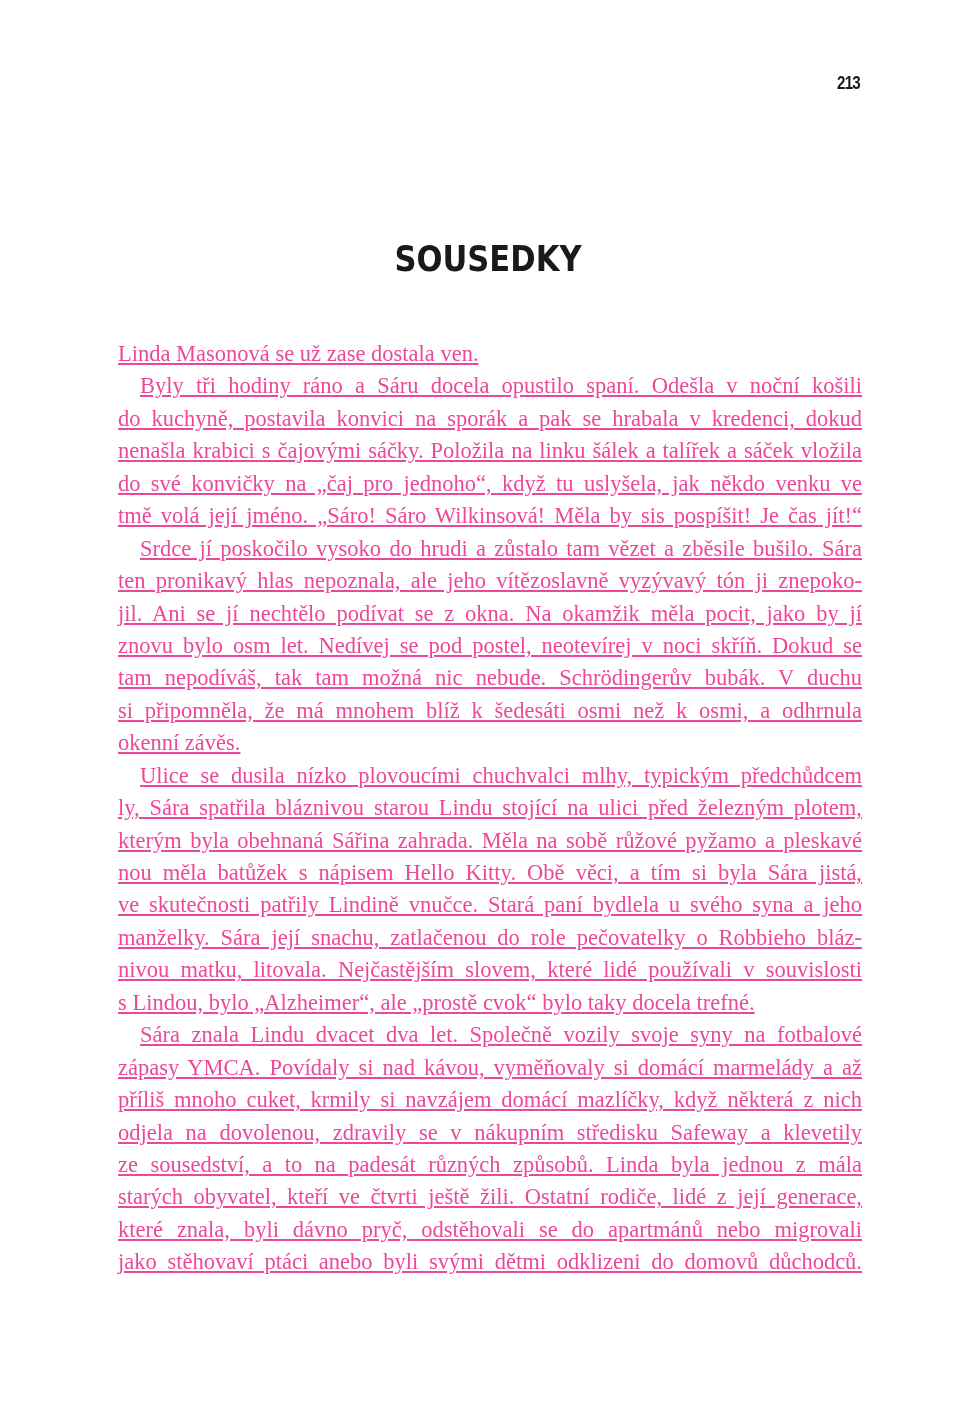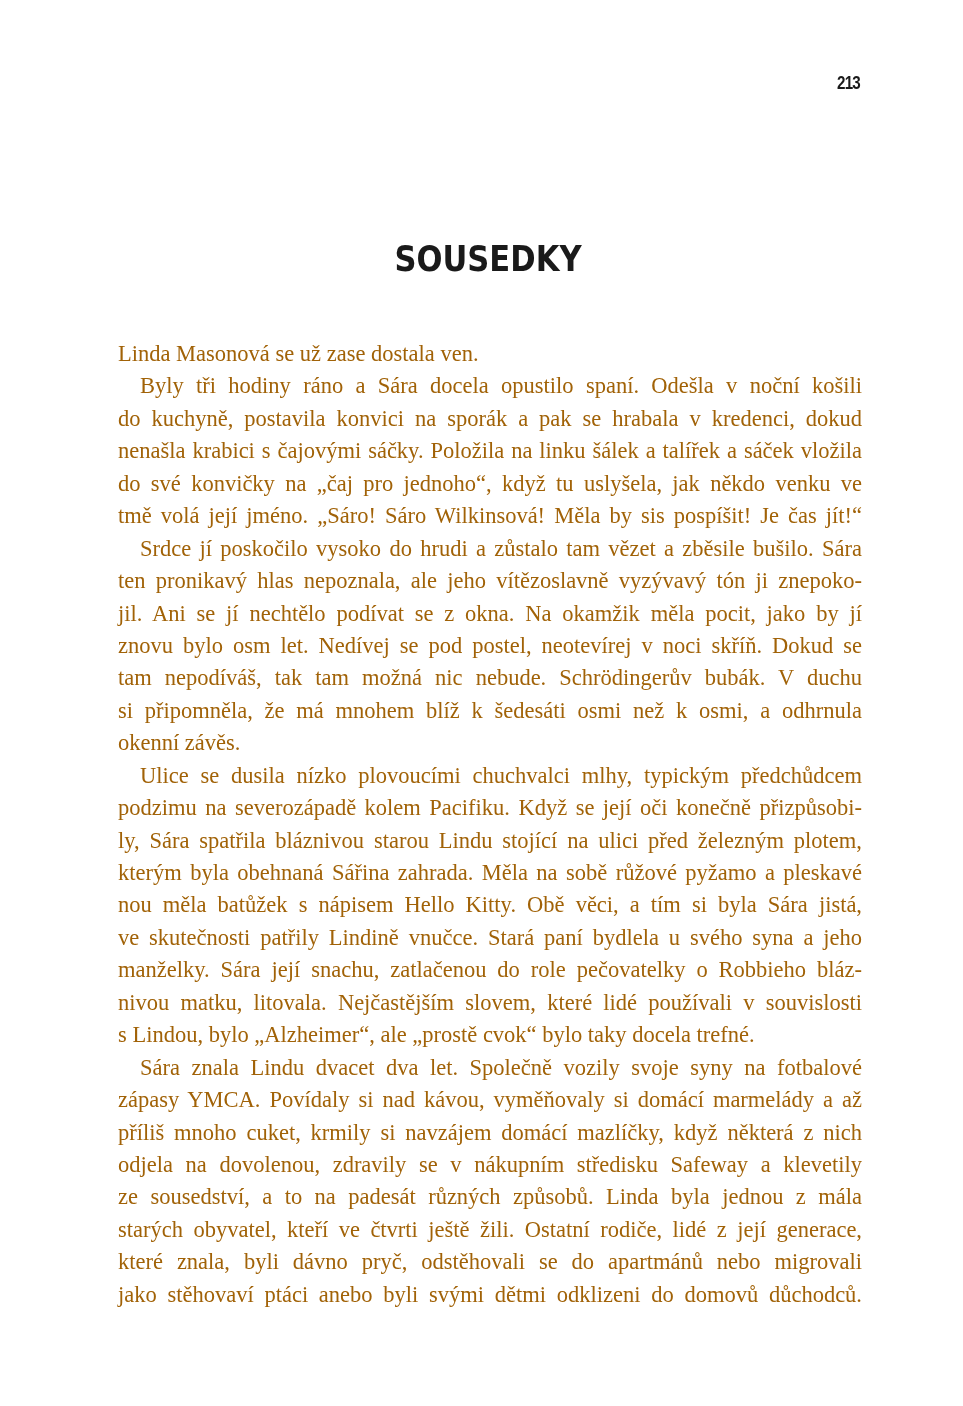--- a/index.html
+++ b/index.html
@@ -10,52 +10,51 @@
       font-family: "Liberation Sans", sans-serif; font-weight: bold;
       font-size: 19px; color: #1a1a1a; letter-spacing: -1px; transform: scaleX(0.8); transform-origin: right;
     }
     .chapter-title {
       position: absolute; top: 238px; left: 0; width: 976px; text-align: center;
       font-family: "DejaVu Sans", sans-serif; font-weight: bold;
       font-size: 36px; color: #1a1a1a; letter-spacing: 0px; transform: scaleX(0.85);
     }
     .body-text {
       position: absolute; left: 118px; top: 338px; width: 744px;
-      font-family: "Liberation Serif", serif; font-size: 22.5px; color: #a16207;
+      font-family: "Liberation Serif", serif; font-size: 22.5px; color: #ec4899; text-decoration: underline;
     }
     .line {
       height: 32.45px; line-height: 32.45px; white-space: nowrap;
       text-align: justify; text-align-last: justify; display: block;
     }
     .line.last { text-align-last: left; }
     .line.indent { padding-left: 22px; }
   </style>
 </head>
 <body>
 
 <div class="page">
   <div class="page-number">213</div>
   <div class="chapter-title">SOUSEDKY</div>
 
   <div class="body-text">
     <span class="line last">Linda Masonová se už zase dostala ven.</span>
-    <span class="line indent">Byly tři hodiny ráno a Sára docela opustilo spaní. Odešla v noční košili</span>
+    <span class="line indent">Byly tři hodiny ráno a Sáru docela opustilo spaní. Odešla v noční košili</span>
     <span class="line">do kuchyně, postavila konvici na sporák a pak se hrabala v kredenci, dokud</span>
     <span class="line">nenašla krabici s čajovými sáčky. Položila na linku šálek a talířek a sáček vložila</span>
     <span class="line">do své konvičky na „čaj pro jednoho“, když tu uslyšela, jak někdo venku ve</span>
     <span class="line">tmě volá její jméno. „Sáro! Sáro Wilkinsová! Měla by sis pospíšit! Je čas jít!“</span>
     <span class="line indent">Srdce jí poskočilo vysoko do hrudi a zůstalo tam vězet a zběsile bušilo. Sára</span>
     <span class="line">ten pronikavý hlas nepoznala, ale jeho vítězoslavně vyzývavý tón ji znepoko-</span>
     <span class="line">jil. Ani se jí nechtělo podívat se z okna. Na okamžik měla pocit, jako by jí</span>
     <span class="line">znovu bylo osm let. Nedívej se pod postel, neotevírej v noci skříň. Dokud se</span>
     <span class="line">tam nepodíváš, tak tam možná nic nebude. Schrödingerův bubák. V duchu</span>
     <span class="line">si připomněla, že má mnohem blíž k šedesáti osmi než k osmi, a odhrnula</span>
     <span class="line last">okenní závěs.</span>
     <span class="line indent">Ulice se dusila nízko plovoucími chuchvalci mlhy, typickým předchůdcem</span>
-    <span class="line">podzimu na severozápadě kolem Pacifiku. Když se její oči konečně přizpůsobi-</span>
     <span class="line">ly, Sára spatřila bláznivou starou Lindu stojící na ulici před železným plotem,</span>
     <span class="line">kterým byla obehnaná Sářina zahrada. Měla na sobě růžové pyžamo a pleskavé</span>
     <span class="line">nou měla batůžek s nápisem Hello Kitty. Obě věci, a tím si byla Sára jistá,</span>
     <span class="line">ve skutečnosti patřily Lindině vnučce. Stará paní bydlela u svého syna a jeho</span>
     <span class="line">manželky. Sára její snachu, zatlačenou do role pečovatelky o Robbieho bláz-</span>
     <span class="line">nivou matku, litovala. Nejčastějším slovem, které lidé používali v souvislosti</span>
     <span class="line last">s Lindou, bylo „Alzheimer“, ale „prostě cvok“ bylo taky docela trefné.</span>
     <span class="line indent">Sára znala Lindu dvacet dva let. Společně vozily svoje syny na fotbalové</span>
     <span class="line">zápasy YMCA. Povídaly si nad kávou, vyměňovaly si domácí marmelády a až</span>
     <span class="line">příliš mnoho cuket, krmily si navzájem domácí mazlíčky, když některá z nich</span>

